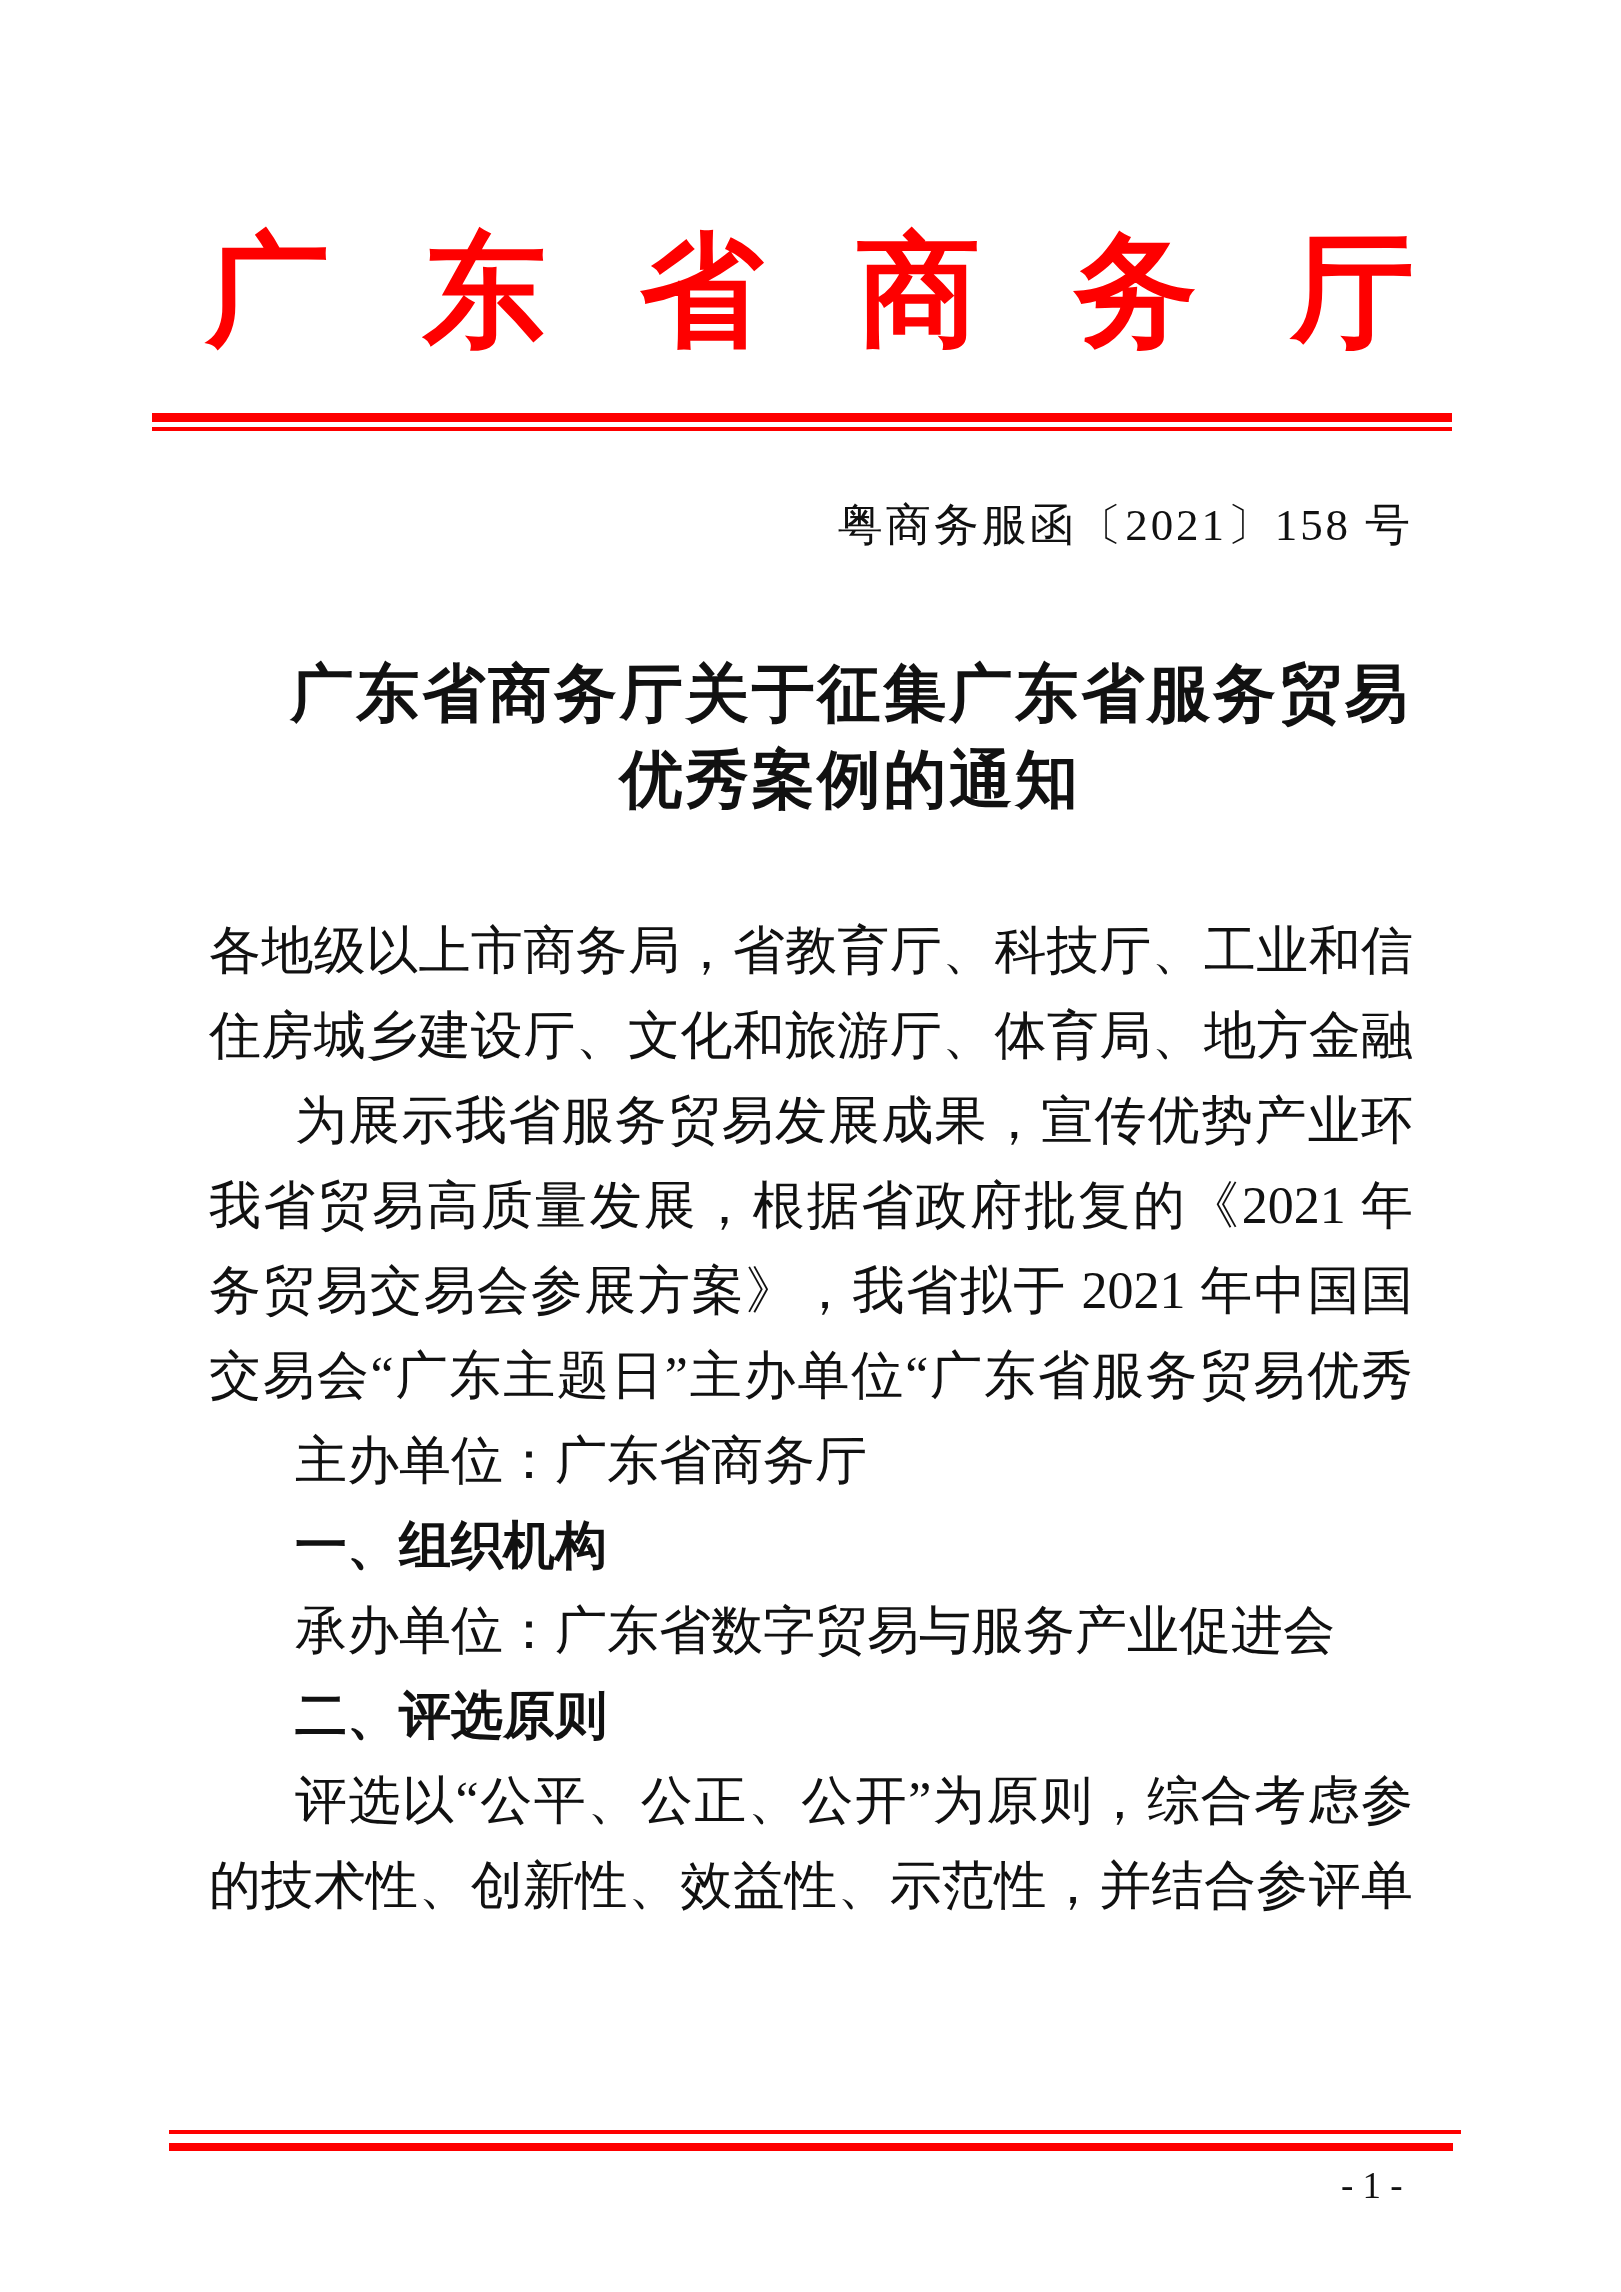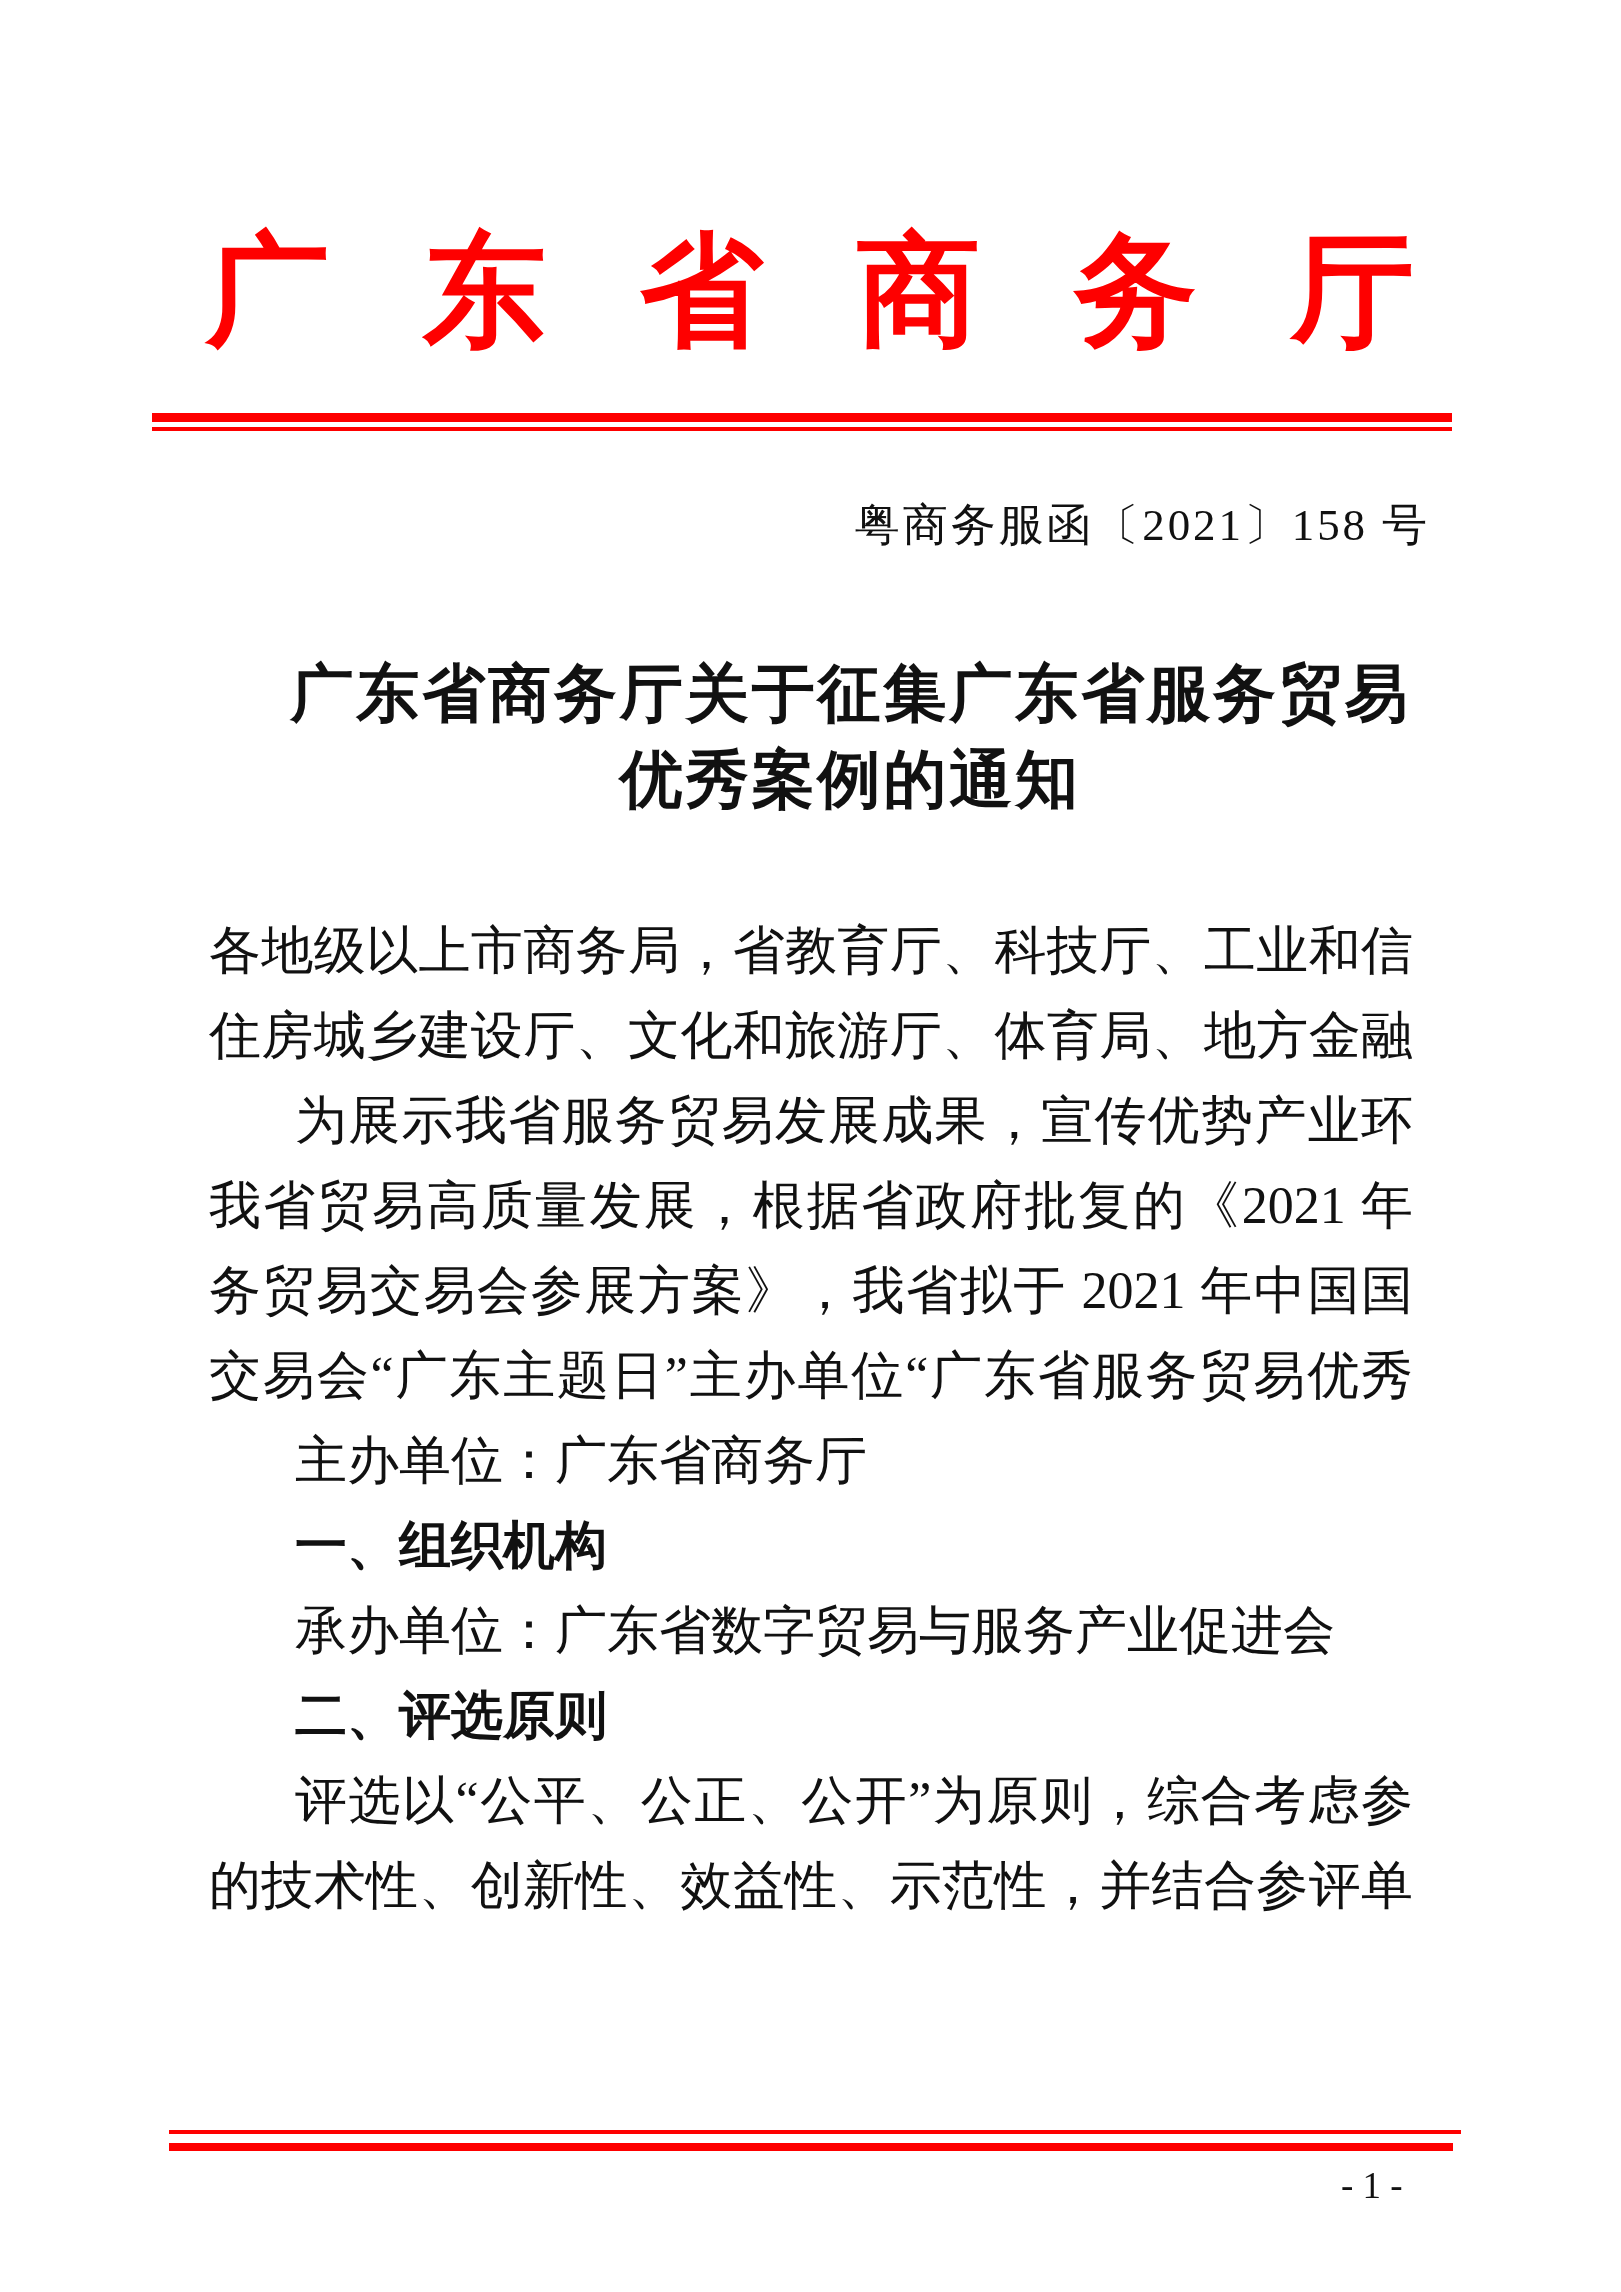--- a/index.html
+++ b/index.html
@@ -16,21 +16,21 @@
     display:flex;justify-content:space-between;align-items:center;
     color:#fe0000;font-weight:bold;font-size:123px;line-height:147px;
   }
   
   #hdr-rule{top:413px;left:152px;width:1300px}
   #hdr-rule .rule-thick{height:8.8px;background:#fe0000}
   #hdr-rule .rule-thin{height:3.9px;background:#fe0000;margin-top:4.9px}
 
   
   #doc-number{
-    top:496px;left:220px;width:1210px;text-align:right;
+    top:496px;left:203px;width:1210px;text-align:right;
     font-size:45px;line-height:59px;letter-spacing:2.9px;
   }
 
   
   #doc-title{
     top:651px;left:0;width:1621px;text-align:center;
     font-size:63px;font-weight:bold;line-height:86px;letter-spacing:2.9px;margin-left:40px;
   }
 
   

